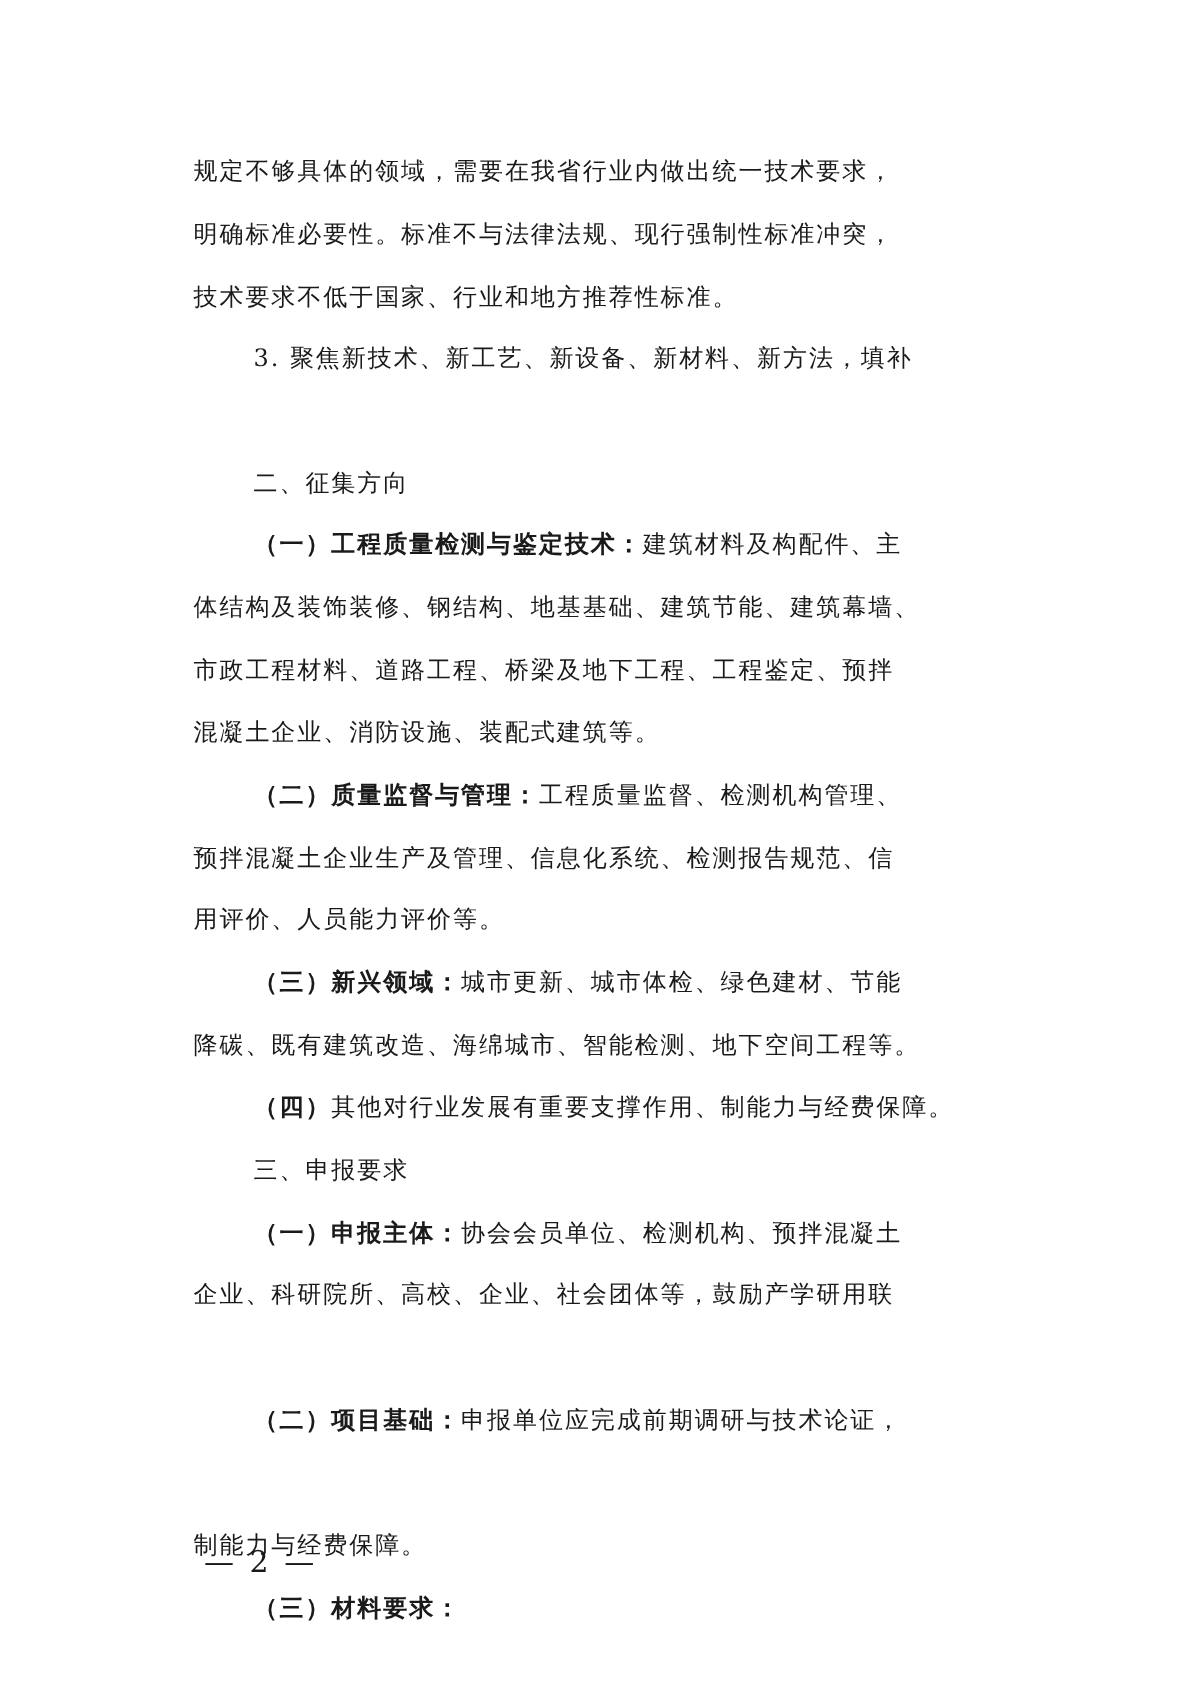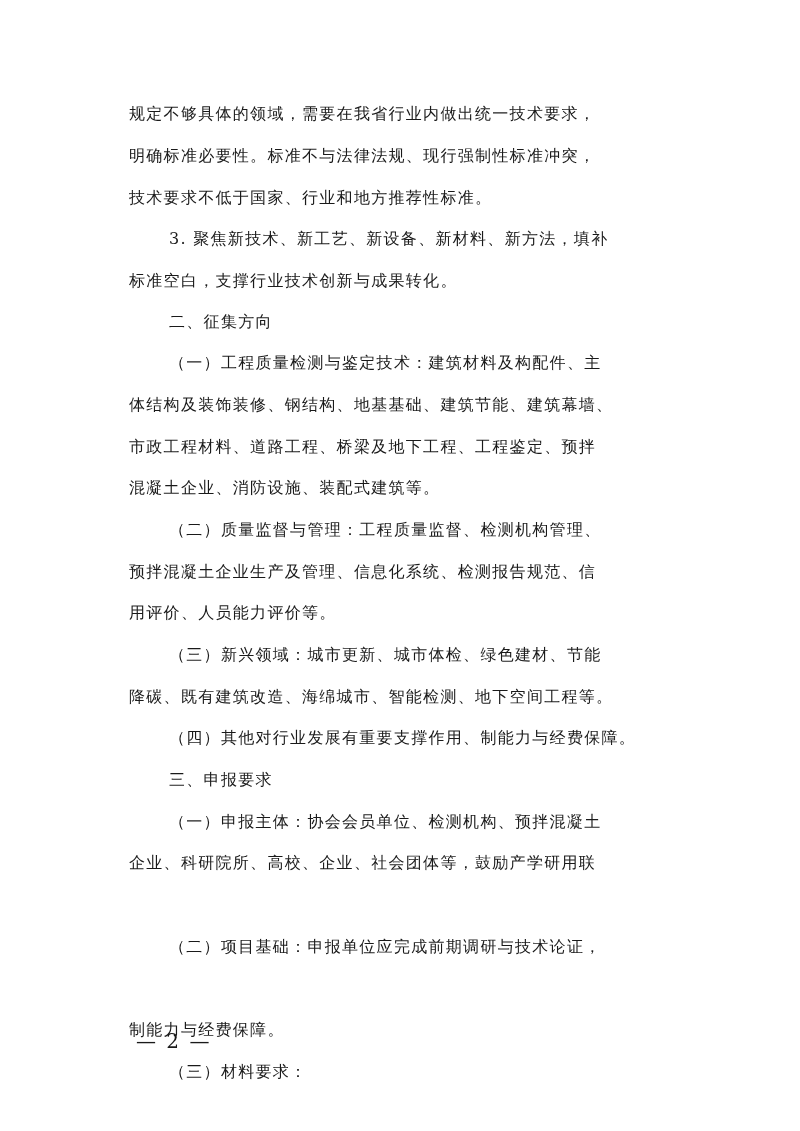--- a/index.html
+++ b/index.html
@@ -10,36 +10,35 @@
   }
   .page { position: absolute; left: 0; top: 0; width: 800px; height: 1131px; }
   .line {
     position: absolute; left: 117px; width: 570px;
     font-size: 16px; line-height: 24px; white-space: nowrap;
     letter-spacing: 1.3px;
     margin-left: 12px;
   }
   .indent { left: 157px; }
   .heading { font-family: "DejaVu Sans", "Liberation Sans", sans-serif; font-weight: normal; left: 157px; }
-  .sub-label { font-family: "DejaVu Sans", "Liberation Sans", sans-serif; font-weight: normal; }
+  .sub-label { font-family: "DejaVu Sans", "Liberation Sans", sans-serif; font-weight: bold; }
   .page-number {
     position: absolute; left: 136px; top: 1029px;
     font-size: 20px; line-height: 24px; white-space: nowrap; letter-spacing: 2px;
   }
 </style>
 </head>
 <body>
 
 <div class="page">
 
   <div class="line" style="top:102px">规定不够具体的领域，需要在我省行业内做出统一技术要求，</div>
   <div class="line" style="top:144px">明确标准必要性。标准不与法律法规、现行强制性标准冲突，</div>
   <div class="line" style="top:186px">技术要求不低于国家、行业和地方推荐性标准。</div>
   <div class="line indent" style="top:227px">3. 聚焦新技术、新工艺、新设备、新材料、新方法，填补</div>
-  <div class="line" style="top:269px">标准空白，支撑行业技术创新与成果转化。</div>
 
   <div class="line heading" style="top:310px">二、征集方向</div>
 
   <div class="line indent" style="top:351px">
     <span class="sub-label">（一）工程质量检测与鉴定技术：</span><span>建筑材料及构配件、主</span>
   </div>
   <div class="line" style="top:393px">体结构及装饰装修、钢结构、地基基础、建筑节能、建筑幕墙、</div>
   <div class="line" style="top:435px">市政工程材料、道路工程、桥梁及地下工程、工程鉴定、预拌</div>
   <div class="line" style="top:476px">混凝土企业、消防设施、装配式建筑等。</div>
 

